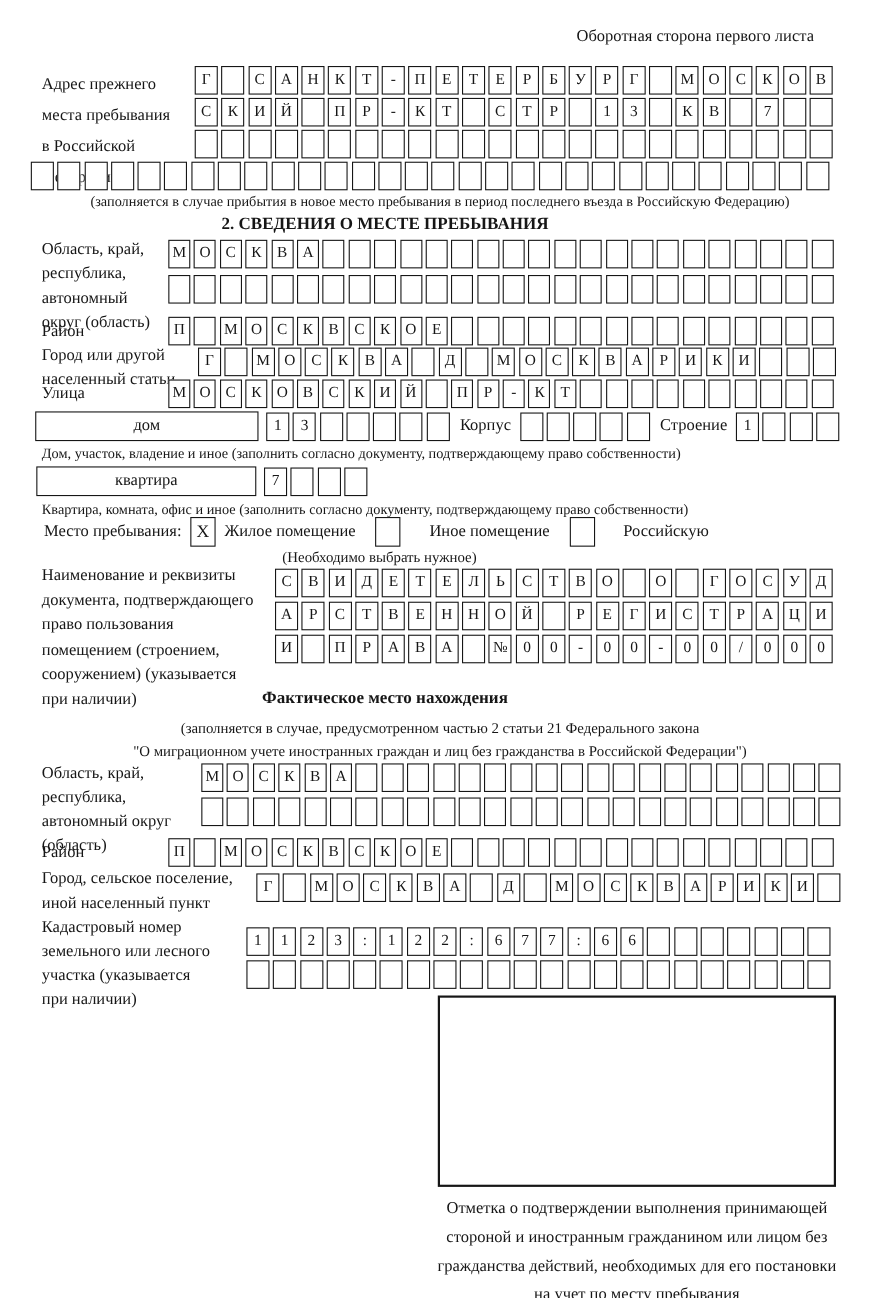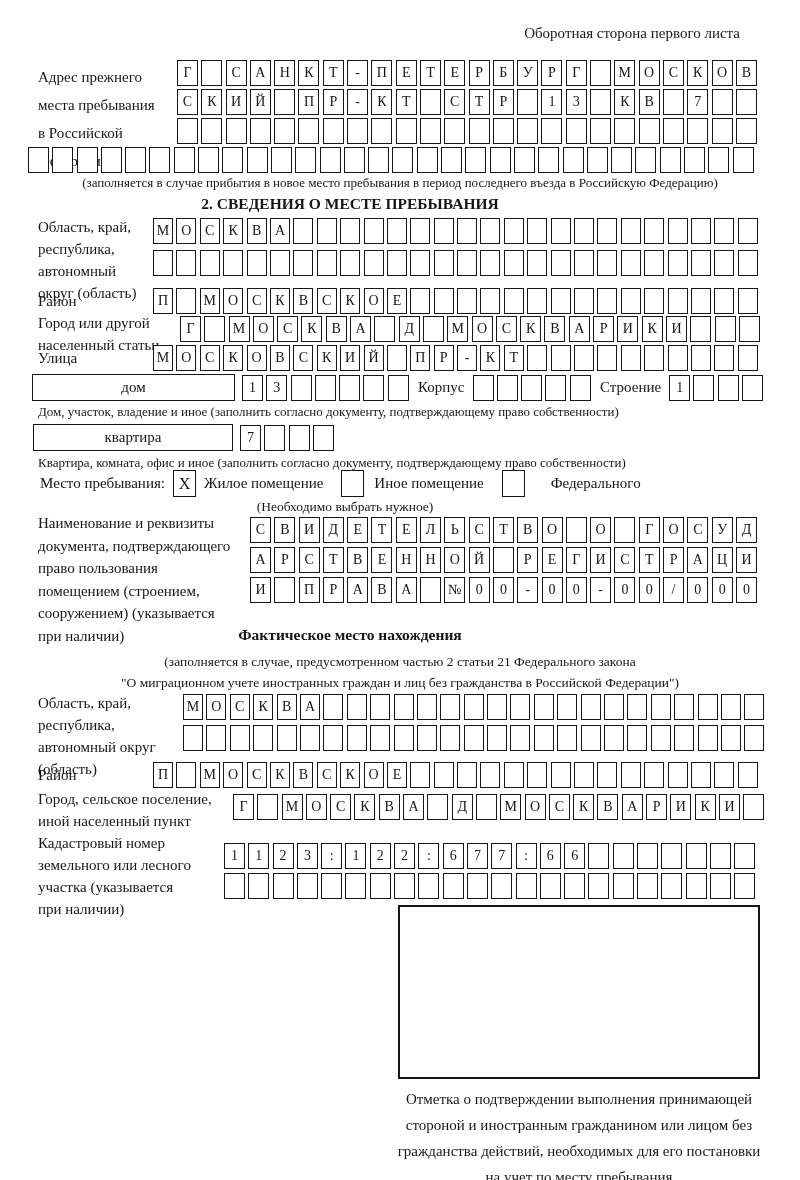--- a/index.html
+++ b/index.html
@@ -335,23 +335,23 @@
         <span class="cell"></span>
       </div>
   </div>
   <div class="abs note" style="top:455px;left:38px;">Квартира, комната, офис и иное (заполнить согласно документу, подтверждающему право собственности)</div>
 
   <div class="row" style="top:470px;left:40px;align-items:center;">
     <div class="inline-lbl">Место пребывания:</div>
     <div class="chk" style="margin-left:8px;">X</div>
     <div class="inline-lbl" style="margin-left:8px;">Жилое помещение</div>
     <div class="chk" style="margin-left:18px;"></div>
-    <div class="inline-lbl" style="margin-left:10px;">Иное помещение</div>
+    <div class="inline-lbl" style="margin-left:26px;">Иное помещение</div>
     <div class="chk" style="margin-left:18px;"></div>
-    <div class="inline-lbl" style="margin-left:26px;">Федерального</div>
+    <div class="inline-lbl" style="margin-left:26px;">Российскую</div>
   </div>
   <div class="abs note center" style="top:499px;left:0;width:690px;font-size:13.5px;">(Необходимо выбрать нужное)</div>
 
   <div class="abs lbl" style="top:512px;left:38px;width:215px;line-height:22.5px;">Наименование и реквизиты
 документа, подтверждающего
 право пользования
 помещением (строением,
 сооружением) (указывается
 при наличии)</div>
   <div class="row" style="top:517px;left:250px;">

